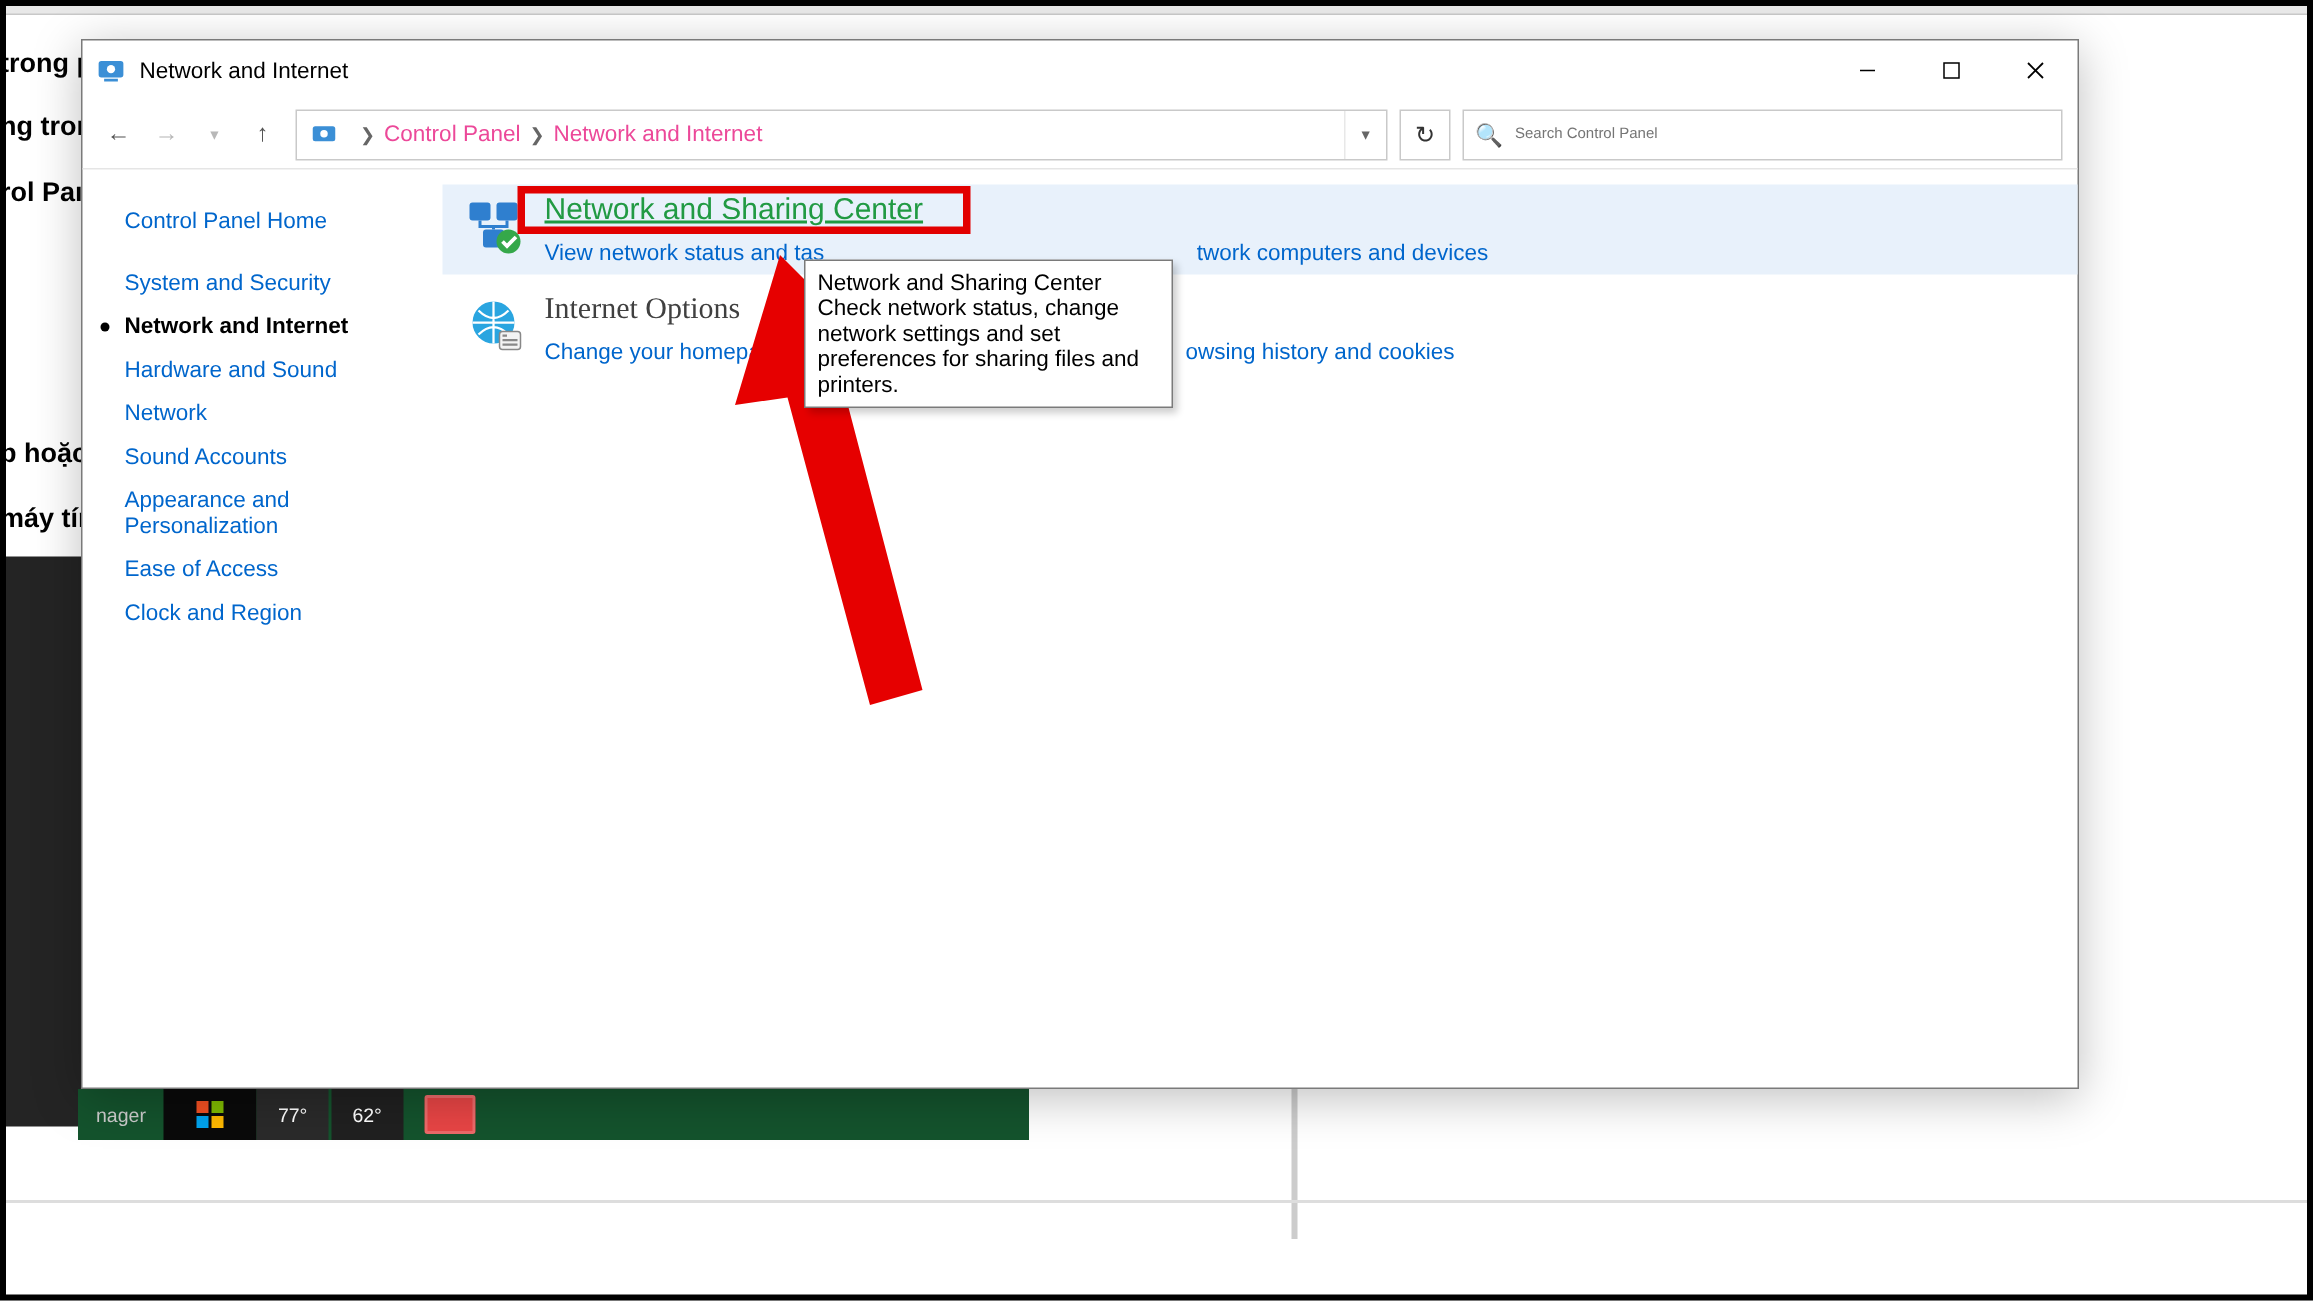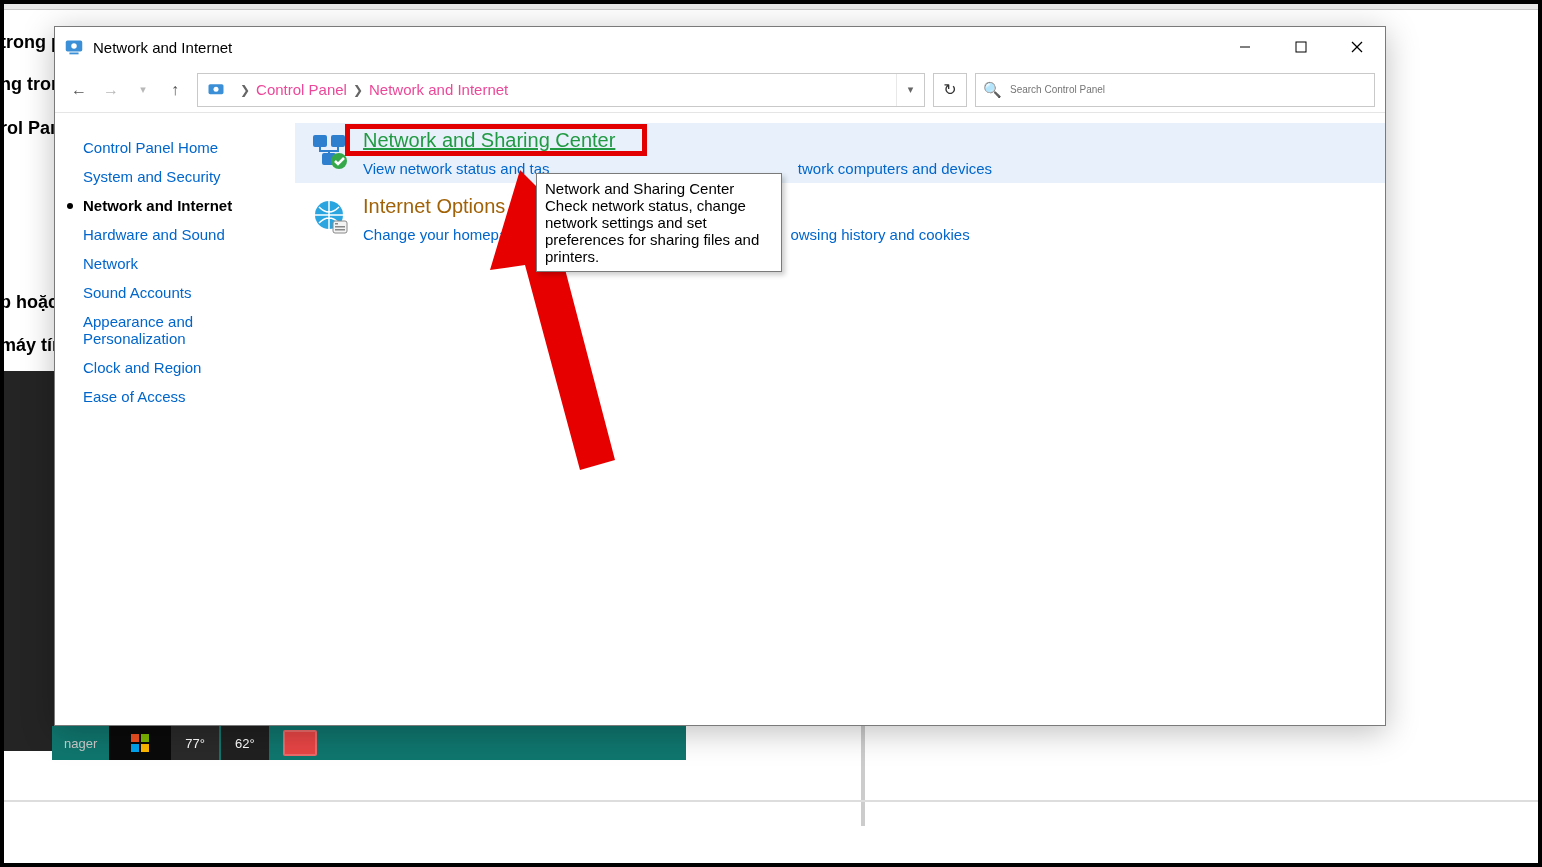--- a/index.html
+++ b/index.html
@@ -1,21 +1,21 @@
 <!DOCTYPE html>
 <html><head>
 <meta charset="utf-8">
 <style>
 * { margin:0; padding:0; box-sizing:border-box; font-family:"Segoe UI",Arial,sans-serif; }
 body { width:1542px; height:867px; background:#000; overflow:hidden; position:relative; }
 .bg-doc { position:absolute; left:0; top:0; width:1542px; height:867px; background:#fff; }
 .bg-tb { position:absolute; left:0; top:0; width:1542px; height:10px; background:#e8e8e8; border-bottom:1px solid #c8c8c8; }
 .bg-text { position:absolute; font-size:18px; color:#000; font-weight:600; }
 .bg-dark { position:absolute; left:0; top:371px; width:54px; height:380px; background:#242424; }
-.taskbar { position:absolute; left:52px; top:726px; height:34px; display:flex; align-items:center; background:#0f766e; color:#fff; font-size:13px; width:634px; }
+.taskbar { position:absolute; left:52px; top:726px; height:34px; display:flex; align-items:center; background:#14532d; color:#fff; font-size:13px; width:634px; }
 .taskbar .tb-text { padding:0 12px; color:#ccc; }
 .taskbar .tb-win { width:62px; height:34px; background:#0a0a0a; display:flex; align-items:center; justify-content:center; }
 .taskbar .tb-win .sq { width:18px; height:18px; display:grid; grid-template-columns:1fr 1fr; grid-template-rows:1fr 1fr; gap:2px; }
 .taskbar .tb-win .sq span:nth-child(1){background:#f25022;} .taskbar .tb-win .sq span:nth-child(2){background:#7fba00;}
 .taskbar .tb-win .sq span:nth-child(3){background:#00a4ef;} .taskbar .tb-win .sq span:nth-child(4){background:#ffb900;}
 .taskbar .tb-seg { padding:12px 14px; height:34px; display:flex; align-items:center; background:#2a2a2a; margin-right:2px; font-size:13px; color:#fff;}
 .taskbar .tb-red { width:34px; height:26px; background:#e84545; border-radius:2px; margin-left:12px; box-shadow:inset 0 0 0 2px #fff3; display:inline-block;}
 .doc-sep { position:absolute; left:861px; top:726px; width:4px; height:100px; background:#ccc; }
 .doc-rule { position:absolute; left:0; top:800px; width:1542px; height:2px; background:#ddd; }
 
@@ -48,21 +48,21 @@
 .sidebar .sb-bullet { width:6px; height:6px; background:#000; border-radius:50%; margin-left:-16px; margin-right:10px; display:none;}
 .sidebar .sb-item.active .sb-bullet{ display:inline-block; }
 
 .main { flex:1; padding:10px 0; position:relative; }
 .cat { display:flex; padding:6px 14px; align-items:flex-start; gap:14px; position:relative;}
 .cat.hi { background:#e8f1fb; padding-right:14px;}
 .cat-ico { width:40px; height:40px; flex-shrink:0; margin-top:2px;}
 .cat-body { flex:1; }
 .cat-title { font-size:20px; font-weight:400;}
 .cat-title.green { color:#219a43; text-decoration:underline; }
-.cat-title.green-plain { color:#a16207; }
+.cat-title.green-plain { color:#404040;font-family:Liberation Serif, serif; }
 .cat-links { font-size:15px; color:#0066cc; margin-top:8px; }
 .cat-links span { }
 .p-sep { color:#ccc; margin:0 10px; }
 
 .red-box { position:absolute; left:8px; top:-4px; width:300px; height:34px; border:5px solid #e20000; z-index:3; }
 
 .tooltip { position:absolute; left:536px; top:173px; width:246px; background:#fff; border:1px solid #7a7a7a; box-shadow:3px 3px 5px rgba(0,0,0,.2); padding:6px 8px; font-size:15px; color:#000; z-index:6; }
 
 .arrow-overlay { position:absolute; left:460px; top:150px; width:170px; height:330px; z-index:5; pointer-events:none; }
 
@@ -147,21 +147,21 @@
     </div>
     <div class="ref-btn">↻</div>
     <div class="search">
       <span class="s-ico">🔍</span>
       <input type="text" placeholder="Search Control Panel" style="">
     </div>
   </div>
 
   <div class="content">
     <div class="sidebar">
-      <div class="sb-item" style="margin-bottom:0;">
+      <div class="sb-item" style="margin-bottom:12px;">
           <span>Control Panel Home</span>
         </div>
       <div class="sb-item">
           <span>System and Security</span>
         </div>
       <div class="sb-item active">
           <span class="sb-bullet"></span>
           <span>Network and Internet</span>
         </div>
       <div class="sb-item">
@@ -170,24 +170,24 @@
       <div class="sb-item">
           <span>Network</span>
         </div>
       <div class="sb-item">
           <span>Sound Accounts</span>
         </div>
       <div class="sb-item">
           <span>Appearance and Personalization</span>
         </div>
       <div class="sb-item">
+          <span>Ease of Access</span>
+        </div>
+      <div class="sb-item">
           <span>Clock and Region</span>
-        </div>
-      <div class="sb-item">
-          <span>Ease of Access</span>
         </div>
     </div>
 
     <div class="main">
       <div class="cat hi" style="position:relative;">
         <div class="red-box" style="left:50px;top:1px;width:302px;height:32px;"></div>
         <svg class="cat-ico ico-svg" viewBox="0 0 40 40">
             <rect x="4" y="4" width="14" height="12" rx="2" fill="#2f7fcf"></rect>
             <rect x="22" y="4" width="14" height="12" rx="2" fill="#2f7fcf"></rect>
             <rect x="13" y="22" width="14" height="12" rx="2" fill="#2f7fcf"></rect>

